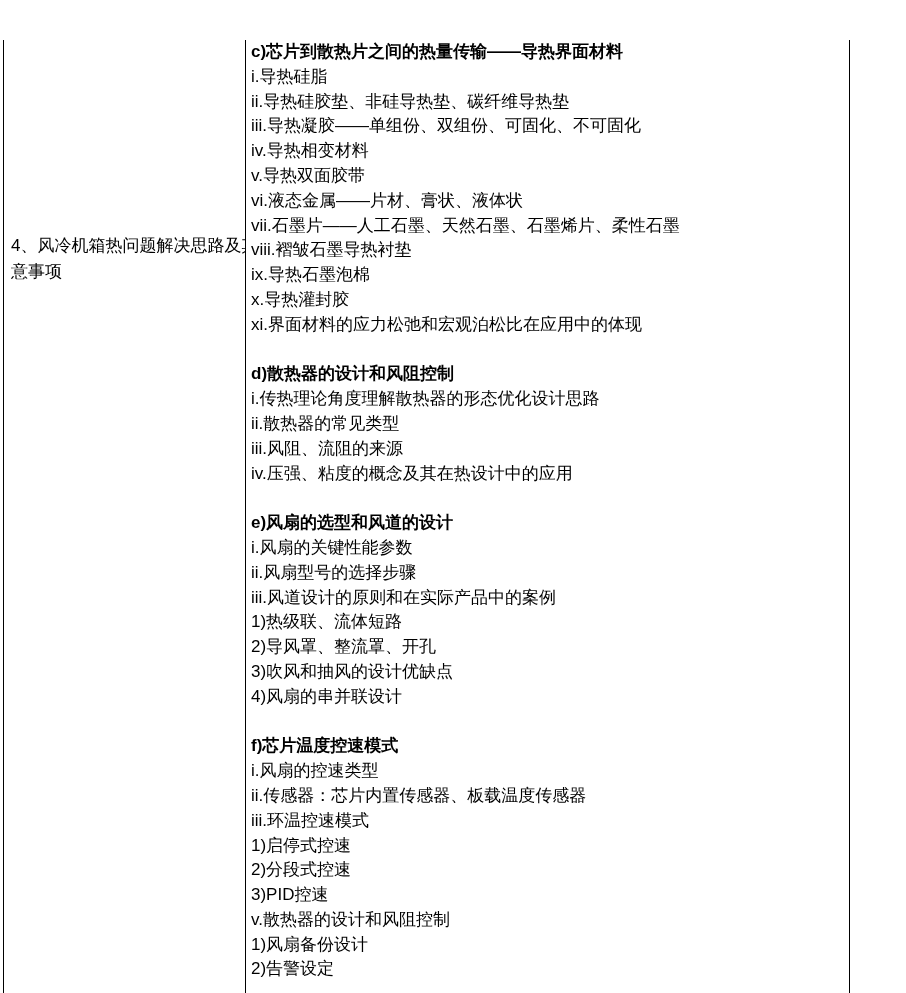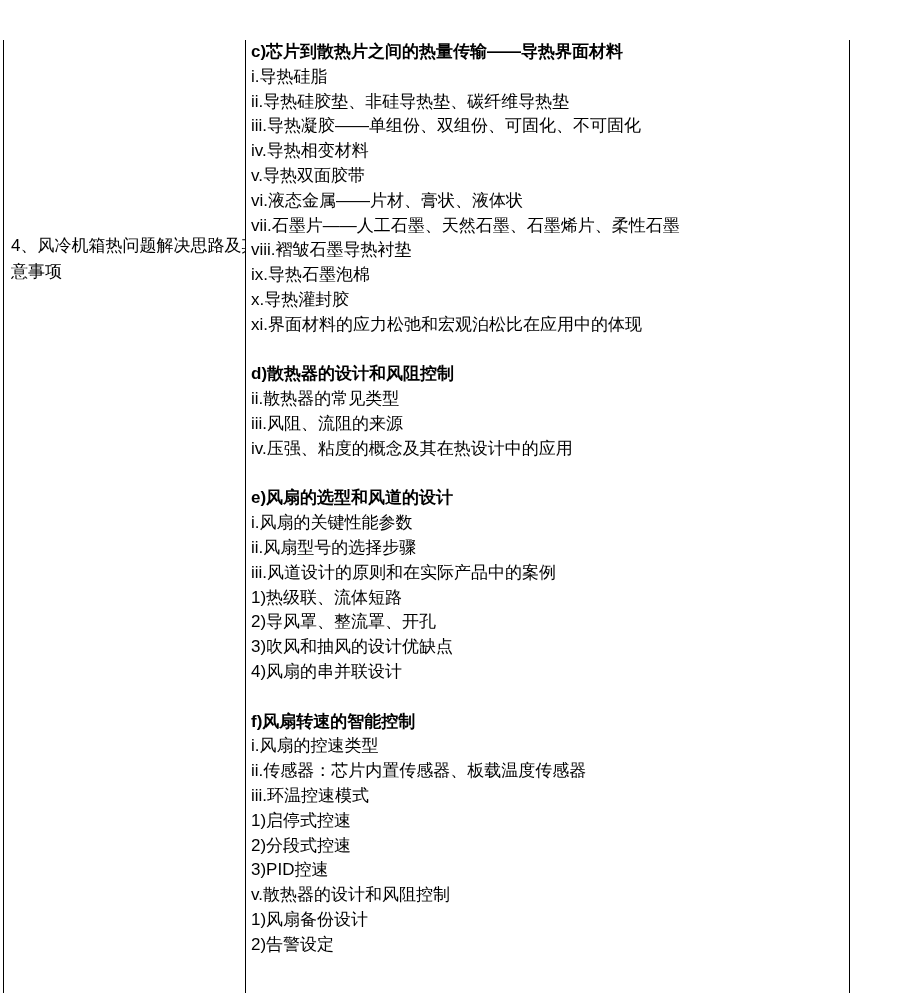--- a/index.html
+++ b/index.html
@@ -71,34 +71,35 @@
         <div class="line">iv.导热相变材料</div>
         <div class="line">v.导热双面胶带</div>
         <div class="line">vi.液态金属——片材、膏状、液体状</div>
         <div class="line">vii.石墨片——人工石墨、天然石墨、石墨烯片、柔性石墨</div>
         <div class="line">viii.褶皱石墨导热衬垫</div>
         <div class="line">ix.导热石墨泡棉</div>
         <div class="line">x.导热灌封胶</div>
         <div class="line">xi.界面材料的应力松弛和宏观泊松比在应用中的体现</div>
         <div class="line spacer"></div>
         <div class="line header">d)散热器的设计和风阻控制</div>
+        <div class="line">i.传热理论角度理解散热器的形态优化设计思路</div>
         <div class="line">ii.散热器的常见类型</div>
         <div class="line">iii.风阻、流阻的来源</div>
         <div class="line">iv.压强、粘度的概念及其在热设计中的应用</div>
         <div class="line spacer"></div>
         <div class="line header">e)风扇的选型和风道的设计</div>
         <div class="line">i.风扇的关键性能参数</div>
         <div class="line">ii.风扇型号的选择步骤</div>
         <div class="line">iii.风道设计的原则和在实际产品中的案例</div>
         <div class="line">1)热级联、流体短路</div>
         <div class="line">2)导风罩、整流罩、开孔</div>
         <div class="line">3)吹风和抽风的设计优缺点</div>
         <div class="line">4)风扇的串并联设计</div>
         <div class="line spacer"></div>
-        <div class="line header">f)风扇转速的智能控制</div>
+        <div class="line header">f)芯片温度控速模式</div>
         <div class="line">i.风扇的控速类型</div>
         <div class="line">ii.传感器：芯片内置传感器、板载温度传感器</div>
         <div class="line">iii.环温控速模式</div>
         <div class="line">1)启停式控速</div>
         <div class="line">2)分段式控速</div>
         <div class="line">3)PID控速</div>
         <div class="line">v.散热器的设计和风阻控制</div>
         <div class="line">1)风扇备份设计</div>
         <div class="line">2)告警设定</div>
       </div>

